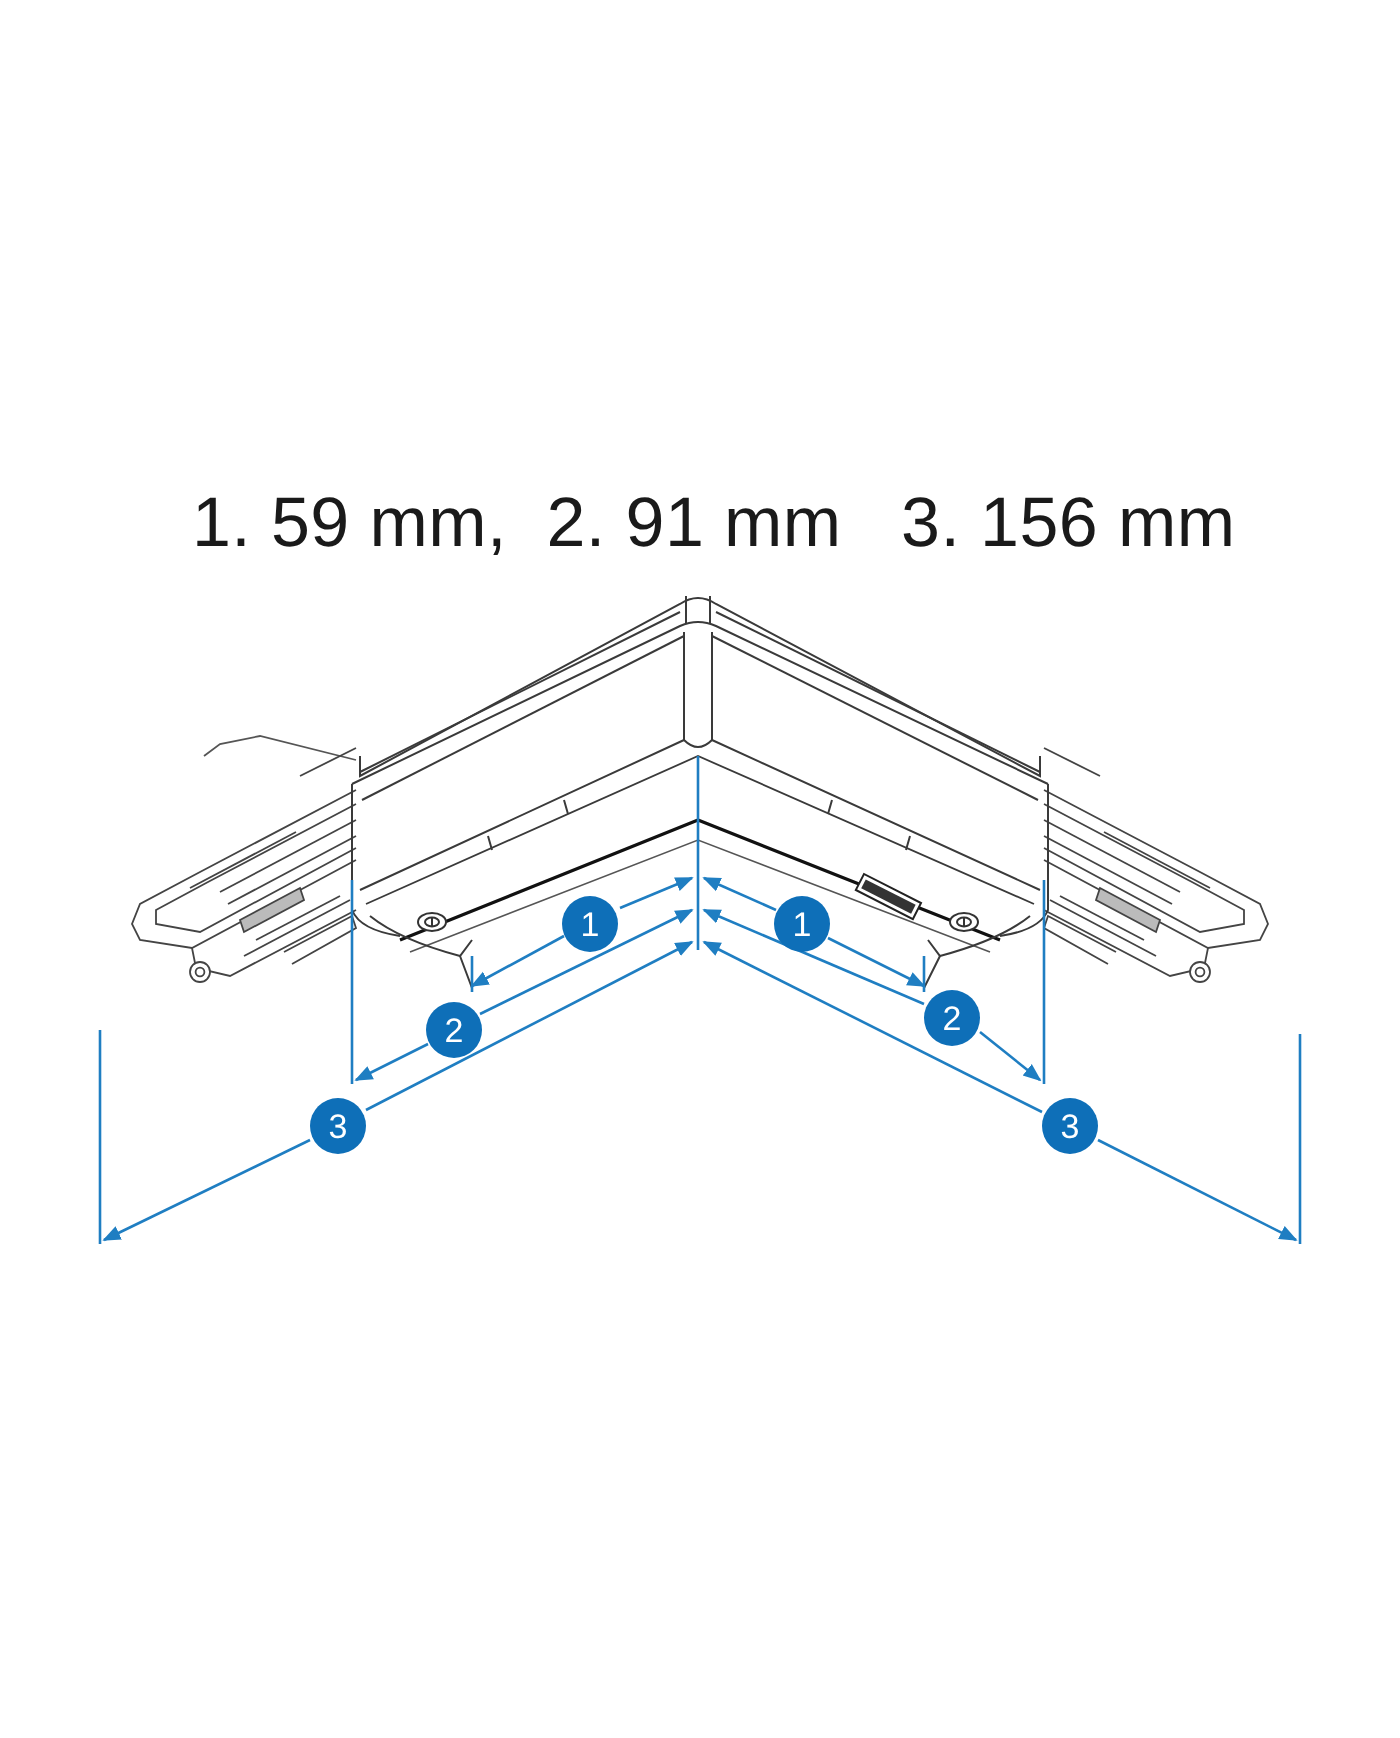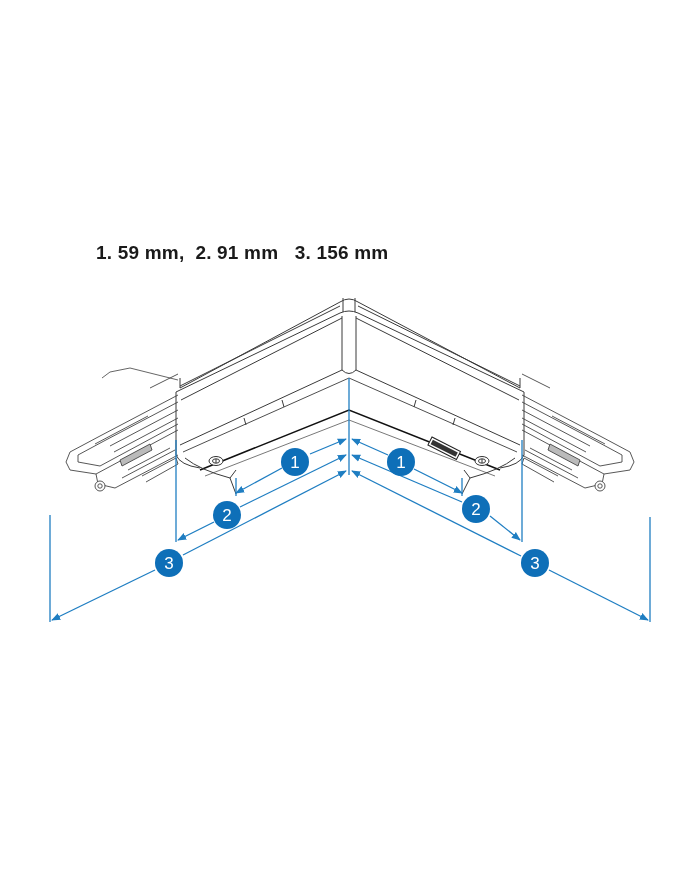--- a/index.html
+++ b/index.html
@@ -1,19 +1,19 @@
 <!DOCTYPE html>
 <html><head>
 <meta charset="utf-8">
 <style>
   html, body { margin: 0; padding: 0; background: #ffffff; }
   body { width: 700px; height: 869px; position: relative; overflow: hidden; font-family: "Liberation Sans", sans-serif; }
   .caption {
     position: absolute; left: 96px; top: 242px;
-    font-size: 19px; color: #1a1a1a; letter-spacing: 0.2px; white-space: nowrap; font-weight: bold;
+    font-size: 35px; color: #1a1a1a; letter-spacing: 0.2px; white-space: nowrap;
   }
   .caption span { margin-right: 0; }
   svg.drawing { position: absolute; left: 0; top: 0; }
   .badge-text { font-family: "Liberation Sans", sans-serif; font-size: 17px; fill: #ffffff; }
 </style>
 </head>
 <body>
 
 <div class="caption">
   <span>1. 59 mm,</span>&nbsp;

